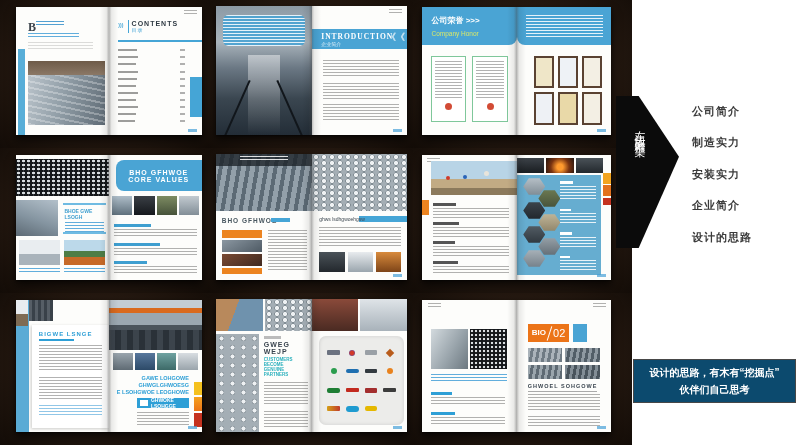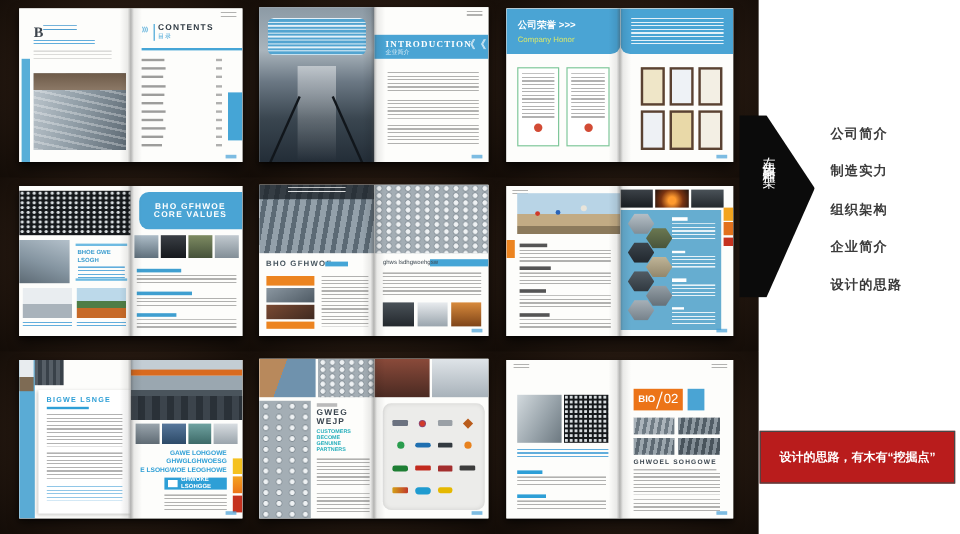--- a/index.html
+++ b/index.html
@@ -45,21 +45,21 @@
   
   .serif{font-family:"Liberation Serif",serif;}
   .b{font-weight:bold;}
 
   
   #ribbon{position:absolute;left:616px;top:96px;width:63px;height:152px;background:#0b0b0b;
           clip-path:polygon(0 0,36% 0,100% 40%,36% 100%,0 100%);}
   #ribbon span{position:absolute;left:16px;top:26px;writing-mode:vertical-rl;
           color:#fff;font-size:11px;letter-spacing:3px;}
   .menu-item{position:absolute;left:692px;font-size:11px;color:#3b3b3b;letter-spacing:1px;font-weight:bold;}
-  #note{position:absolute;left:633px;top:359px;width:161px;height:42px;background:#b91c1c;
+  #note{position:absolute;left:633px;top:359px;width:161px;height:42px;background:#0c4a6e;
         border:1px solid #474747;color:#fff;text-align:center;font-size:10px;font-weight:bold;
         display:flex;flex-direction:column;justify-content:center;gap:3px;}
 </style>
 </head>
 <body>
 
 <div id="stage">
 
   <div class="cell col1" id="c11">
     <div class="spread">
@@ -462,19 +462,20 @@
     </div>
   </div>
 </div>
 
 <div id="ribbon">
   <span>左边版面框架</span>
 </div>
 
 <div class="menu-item" style="top:104px">公司简介</div>
 <div class="menu-item" style="top:135px">制造实力</div>
-<div class="menu-item" style="top:167px">组织架构</div>
+<div class="menu-item" style="top:167px">安装实力</div>
 <div class="menu-item" style="top:198px">企业简介</div>
 <div class="menu-item" style="top:230px">设计的思路</div>
 
 <div id="note">
   <div>设计的思路，有木有“挖掘点”</div>
+  <div>伙伴们自己思考</div>
 </div>
 
 </body></html>

